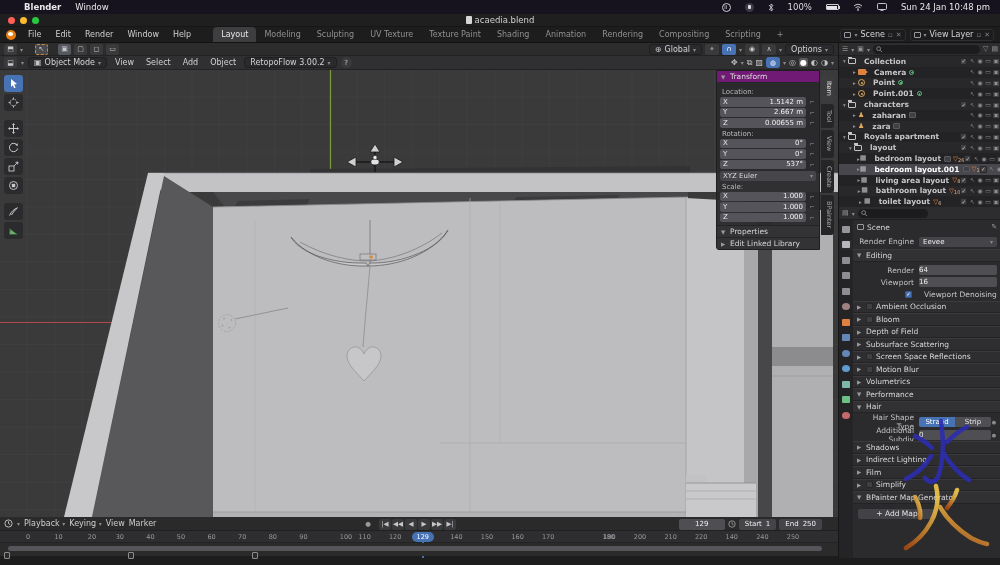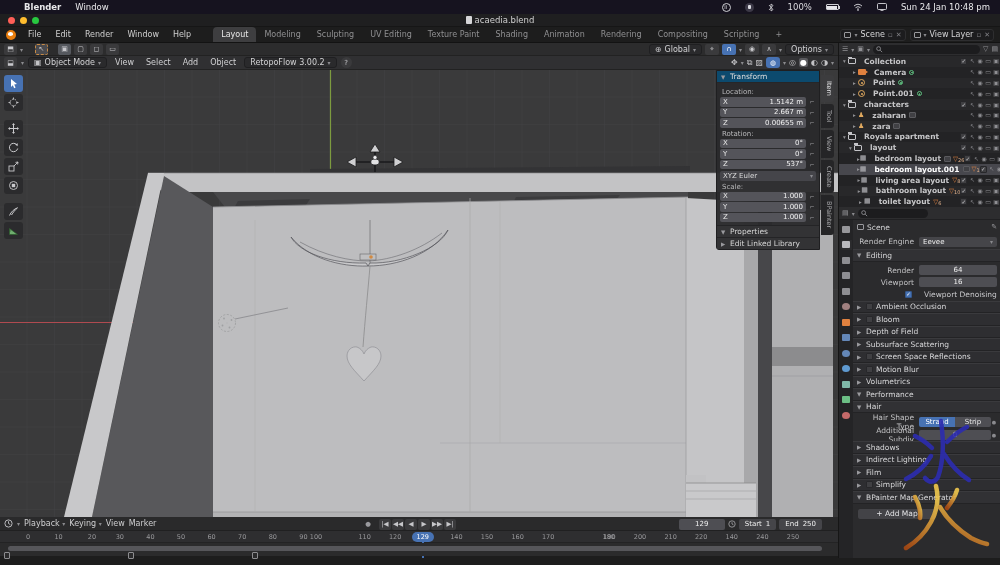--- a/index.html
+++ b/index.html
@@ -76,21 +76,21 @@
   .vp-toolbar { position:absolute; left:4px; top:5px; width:19px; display:flex; flex-direction:column;
                 gap:2px; background:transparent; }
   .vt-btn { width:19px; height:17px; background:#2b2b2d; border-radius:3px; display:flex;
             align-items:center; justify-content:center; }
   .vt-btn.active { background:#4772b3; }
   .vt-gap { height:5px; }
 
   
   .npanel { position:absolute; left:716px; top:0px; width:104px; background:rgba(42,42,44,0.96);
             border:1px solid #1f1f21; border-radius:0 0 0 3px; font-size:7.5px; color:#cecece;}
-  .np-hdr { height:12px; background:#0c4a6e; display:flex; align-items:center; padding:0 4px; gap:3px;
+  .np-hdr { height:12px; background:#701a75; display:flex; align-items:center; padding:0 4px; gap:3px;
             color:#dedede; border-bottom:1px solid #262628;}
   .np-body { padding:3px 3px 2px 3px; }
   .np-lab { color:#b9b9bb; margin:2px 0 1px 2px; font-size:7px;}
   .np-fieldrow { display:flex; align-items:center; gap:2px; margin-bottom:1px; }
   .np-field { flex:1; height:9.5px; background:#54545a; border-radius:2px; display:flex;
               align-items:center; padding:0 3px; color:#f2f2f2; font-size:7px; }
   .np-field .ax { color:#e6e6e6; width:8px; }
   .np-field .val { margin-left:auto; }
   .np-field.dd { background:#45454a; color:#dcdcdc; }
   .lock { width:8px; color:#9a9a9e; font-size:6px; text-align:center; }
@@ -139,21 +139,21 @@
   .ptab { width:12px; height:10px; display:flex; align-items:center; justify-content:center; border-radius:2px 0 0 2px;}
   .ptab.active { background:#2b2b2d; }
   .pt-ic { width:8px; height:7px; border-radius:1px; }
   .props-content { position:absolute; left:14px; top:13px; width:148px; height:338px; font-size:7.5px;
                    display:flex; flex-direction:column; overflow:hidden;}
   .crumb { height:14px; display:flex; align-items:center; gap:3px; padding:0 4px; color:#d6d6d8;}
   .crumb .pin { margin-left:auto; color:#9a9a9e; font-size:7px;}
   .pc-row { display:flex; align-items:center; padding:0 4px; }
   .pc-label { width:62px; text-align:right; padding-right:5px; color:#c2c2c4;}
   .pc-field { flex:1; height:10px; background:#4e4e53; border-radius:2px; display:flex; align-items:center;
-              justify-content:center; color:#f0f0f0; font-size:7px;}
+              color:#f0f0f0; font-size:7px;}
   .pc-field.dd { justify-content:flex-start; padding:0 4px; background:#454549;}
   .pc-field.dd .chev{ margin-left:auto; }
   .sec-hdr { height:12.5px; display:flex; align-items:center; gap:3px; padding:0 4px; background:#313134;
              border-top:1px solid #3a3a3d; border-bottom:1px solid #232325; color:#d8d8da;}
   .sec-hdr.collapsed { background:#2e2e31; }
   .tri { color:#9a9a9e; font-size:5.5px; width:6px; }
   .cb { width:7px; height:7px; background:#3f3f42; border:1px solid #27272a; border-radius:1px; }
   .cb.on { background:#4772b3; border-color:#35588c; color:#fff; font-size:5.5px;
            display:flex; align-items:center; justify-content:center;}
   .seg { flex:1; display:flex; height:10px; border-radius:2px; overflow:hidden; }
@@ -236,21 +236,21 @@
     <span class="blogo"></span>
     <span class="menu-item">File</span>
     <span class="menu-item">Edit</span>
     <span class="menu-item">Render</span>
     <span class="menu-item">Window</span>
     <span class="menu-item">Help</span>
     <div class="ws-tabs">
       <span class="ws-tab active">Layout</span>
       <span class="ws-tab">Modeling</span>
       <span class="ws-tab">Sculpting</span>
-      <span class="ws-tab">UV Editing</span>
+      <span class="ws-tab">UV Texture</span>
       <span class="ws-tab">Texture Paint</span>
       <span class="ws-tab">Shading</span>
       <span class="ws-tab">Animation</span>
       <span class="ws-tab">Rendering</span>
       <span class="ws-tab">Compositing</span>
       <span class="ws-tab">Scripting</span>
       <span class="ws-tab">+</span>
     </div>
     <div class="topbar-right">
       <div class="id-field">
@@ -978,21 +978,21 @@
         <span class="tick" style="left: 28px;">0</span>
         <span class="tick" style="left: 58.6px;">10</span>
         <span class="tick" style="left: 92px; text-align: right;">20</span>
         <span class="tick" style="left: 119.8px;">30</span>
         <span class="tick" style="left: 150.4px;">40</span>
         <span class="tick" style="left: 181px;">50</span>
         <span class="tick" style="left: 211.6px;">60</span>
         <span class="tick" style="left: 242.2px;">70</span>
         <span class="tick" style="left: 272.8px;">80</span>
         <span class="tick" style="left: 303.4px;">90</span>
-        <span class="tick" style="left: 316px;">100</span>
+        <span class="tick" style="left: 346px;">100</span>
         <span class="tick" style="left: 364.6px;">110</span>
         <span class="tick" style="left: 395.2px;">120</span>
         <span class="tick" style="left: 425.8px;">130</span>
         <span class="tick" style="left: 456.4px;">140</span>
         <span class="tick" style="left: 487px;">150</span>
         <span class="tick" style="left: 517.6px;">160</span>
         <span class="tick" style="left: 548.2px;">170</span>
         <span class="tick" style="left: 578.8px; margin-left: 30px;">180</span>
         <span class="tick" style="left: 609.4px;">190</span>
         <span class="tick" style="left: 640px;">200</span>

